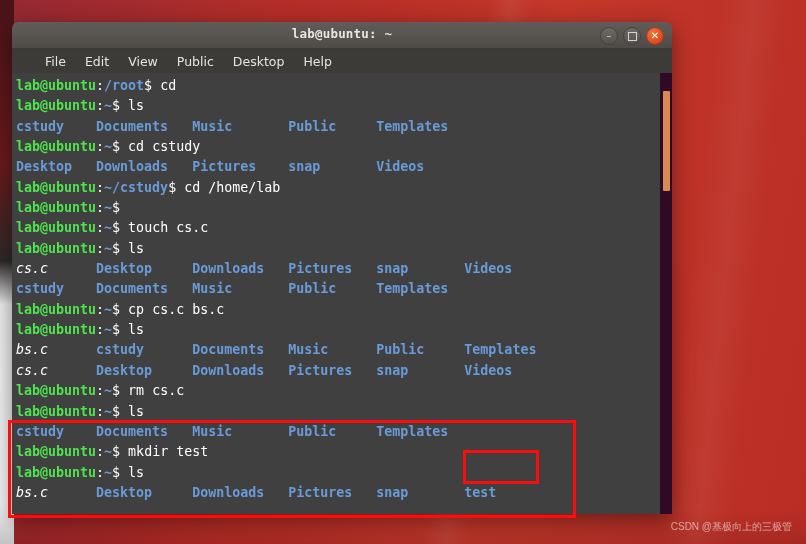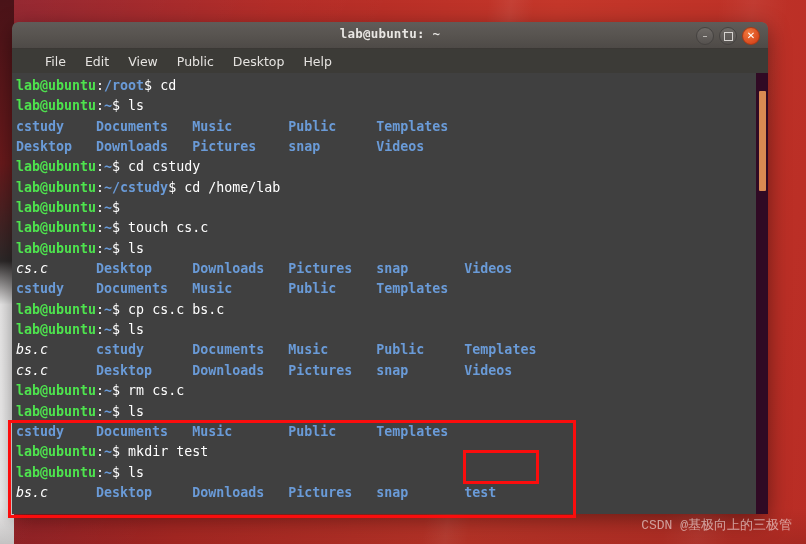--- a/index.html
+++ b/index.html
@@ -29,21 +29,21 @@
     position:absolute;left:0;top:0;width:14px;height:544px;
     background:linear-gradient(to bottom,#4a1318 0%, #6b1a1c 30%, #2e2a2a 48%, #efeeee 56%, #f5f4f4 92%, #dad8d8 100%);
   }
   #desktop .bottomsheen{
     position:absolute;left:0;bottom:0;width:806px;height:36px;
     background:linear-gradient(to bottom, rgba(0,0,0,0) 0%, rgba(0,0,0,0.10) 100%);
   }
 
   
   #window{
-    position:absolute;left:12px;top:22px;width:756px;height:492px;
+    position:absolute;left:12px;top:22px;width:660px;height:492px;
     border-radius:6px 6px 0 0;
     box-shadow:0 6px 22px rgba(0,0,0,0.45);
     overflow:hidden;
   }
   #titlebar{
     position:relative;height:26px;
     background:linear-gradient(to bottom,#605c59 0%, #57534f 55%, #4e4a47 100%);
     border-radius:6px 6px 0 0;
     border-bottom:1px solid #3b3835;
   }
@@ -95,22 +95,22 @@
   }
 
   
   .anno{position:absolute;border:3px solid #fb0d0d;pointer-events:none;}
   #anno-box{left:8px;top:420px;width:562px;height:92px;}
   #anno-test{left:463px;top:450px;width:70px;height:28px;}
 
   
   #watermark{
     position:absolute;right:14px;bottom:10px;
-    color:rgba(255,255,255,0.55);font-size:13px;
-    font-family:Liberation Mono, monospace;white-space:nowrap;margin-left:33px;
+    color:rgba(255,255,255,0.55);font-size:10px;
+    font-family:Liberation Sans, sans-serif;white-space:nowrap;margin-left:33px;
   }
 </style>
 </head>
 <body>
 
 <div id="desktop">
   <div class="streak1"></div>
   <div class="streak2"></div>
   <div class="darkleft"></div>
   <div class="bottomsheen"></div>
@@ -142,22 +142,22 @@
       <div class="menu-item">Public</div>
       <div class="menu-item">Desktop</div>
       <div class="menu-item">Help</div>
     </div>
 
   <div id="term">
     <div id="term-lines">
         <div class="line"><span class="u">lab@ubuntu</span><span class="c">:</span><span class="p">/root</span><span class="c">$</span><span class="cmd"> cd</span></div>
         <div class="line"><span class="u">lab@ubuntu</span><span class="c">:</span><span class="p">~</span><span class="c">$</span><span class="cmd"> ls</span></div>
         <div class="line"><span class="dir">cstudy    </span><span class="dir">Documents   </span><span class="dir">Music       </span><span class="dir">Public     </span><span class="dir">Templates</span></div>
+        <div class="line"><span class="u">lab@ubuntu</span><span class="c">:</span><span class="p">~</span><span class="c">$</span><span class="cmd"> cd cstudy</span></div>
         <div class="line"><span class="dir">Desktop   </span><span class="dir">Downloads   </span><span class="dir">Pictures    </span><span class="dir">snap       </span><span class="dir">Videos</span></div>
-        <div class="line"><span class="u">lab@ubuntu</span><span class="c">:</span><span class="p">~</span><span class="c">$</span><span class="cmd"> cd cstudy</span></div>
         <div class="line"><span class="u">lab@ubuntu</span><span class="c">:</span><span class="p">~/cstudy</span><span class="c">$</span><span class="cmd"> cd /home/lab</span></div>
         <div class="line"><span class="u">lab@ubuntu</span><span class="c">:</span><span class="p">~</span><span class="c">$</span><span class="cmd"></span></div>
         <div class="line"><span class="u">lab@ubuntu</span><span class="c">:</span><span class="p">~</span><span class="c">$</span><span class="cmd"> touch cs.c</span></div>
         <div class="line"><span class="u">lab@ubuntu</span><span class="c">:</span><span class="p">~</span><span class="c">$</span><span class="cmd"> ls</span></div>
         <div class="line"><span class="file">cs.c      </span><span class="dir">Desktop     </span><span class="dir">Downloads   </span><span class="dir">Pictures   </span><span class="dir">snap       </span><span class="dir">Videos</span></div>
         <div class="line"><span class="dir">cstudy    </span><span class="dir">Documents   </span><span class="dir">Music       </span><span class="dir">Public     </span><span class="dir">Templates</span></div>
         <div class="line"><span class="u">lab@ubuntu</span><span class="c">:</span><span class="p">~</span><span class="c">$</span><span class="cmd"> cp cs.c bs.c</span></div>
         <div class="line"><span class="u">lab@ubuntu</span><span class="c">:</span><span class="p">~</span><span class="c">$</span><span class="cmd"> ls</span></div>
         <div class="line"><span class="file">bs.c      </span><span class="dir">cstudy      </span><span class="dir">Documents   </span><span class="dir">Music      </span><span class="dir">Public     </span><span class="dir">Templates</span></div>
         <div class="line"><span class="file">cs.c      </span><span class="dir">Desktop     </span><span class="dir">Downloads   </span><span class="dir">Pictures   </span><span class="dir">snap       </span><span class="dir">Videos</span></div>

